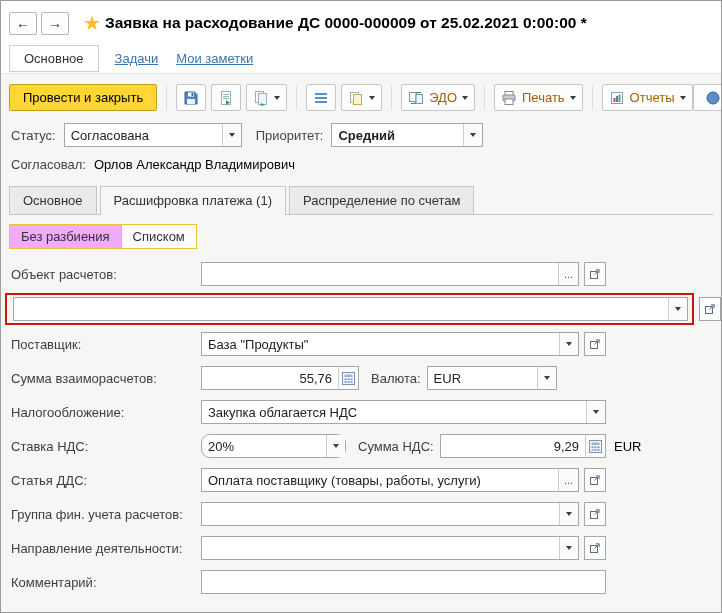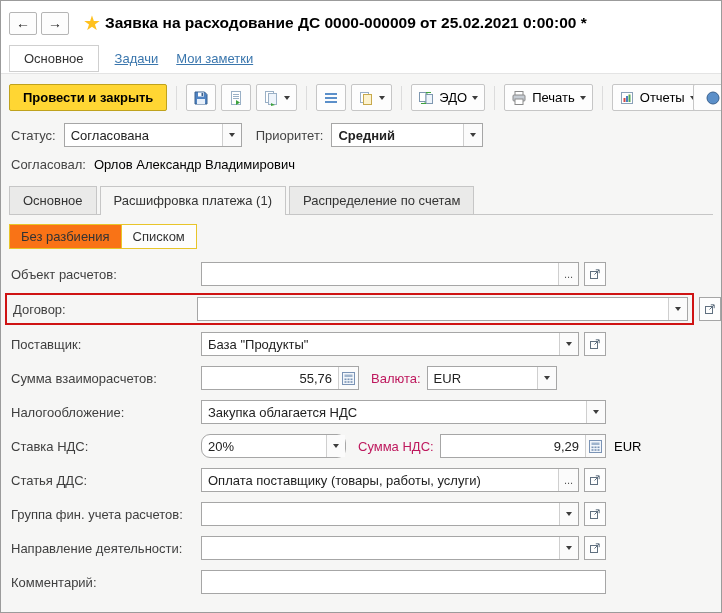--- a/index.html
+++ b/index.html
@@ -12,22 +12,22 @@
   .title-row { display:flex; align-items:center; height:30px; }
   .nav-btn { width:28px; height:23px; border:1px solid #b5b5b5; border-radius:2px; background:#fdfdfd; display:flex; align-items:center; justify-content:center; font-size:14px; color:#222; margin-right:4px; cursor:pointer; }
   .star { color:#ffc11e; font-size:20px; margin:0 4px 0 10px; cursor:pointer; }
   .title { font-size:15.5px; font-weight:bold; color:#000; white-space:nowrap; }
   .nav-tabs { display:flex; align-items:center; margin-top:5px; height:30px; }
   .nav-tab-active { border:1px solid #cfcfcf; background:#fff; padding:5px 14px; color:#333; margin-right:16px; cursor:pointer; }
   .nav-link { color:#3a76ad; text-decoration:underline; margin-right:18px; cursor:pointer; }
 
   
   .toolbar { display:flex; align-items:center; padding:10px 8px 6px 8px; gap:5px; position:relative; }
-  .btn-primary { background:#ffd633; border:1px solid #bfa21c; border-radius:2px; padding:5px 13px; font-size:13px; color:#000; cursor:pointer; font-family:inherit;font-weight:bold; }
-  .tb-btn { height:27px; min-width:29px; background:#fdfdfd; border:1px solid #c6c6c6; border-radius:2px; display:flex; align-items:center; justify-content:center; gap:5px; padding:0 6px; cursor:pointer; font-family:inherit; font-size:13px; color:#000000; }
+  .btn-primary { background:#ffd633; border:1px solid #bfa21c; border-radius:2px; padding:5px 13px; font-size:13px; color:#000; cursor:pointer; font-family:inherit; }
+  .tb-btn { height:27px; min-width:29px; background:#fdfdfd; border:1px solid #c6c6c6; border-radius:2px; display:flex; align-items:center; justify-content:center; gap:5px; padding:0 6px; cursor:pointer; font-family:inherit; font-size:13px; color:#a16207; }
   .tb-sep { width:1px; height:24px; background:#dcdcdc; margin:0 4px; }
   .arr { width:0; height:0; border-left:3.5px solid transparent; border-right:3.5px solid transparent; border-top:4.5px solid #3c3c3c; display:inline-block; }
   .tb-partial { position:absolute; right:-12px; top:10px; width:40px; }
 
   
   .status-row { display:flex; align-items:center; padding:6px 10px 2px 10px; }
   .lbl { color:#444; margin-right:8px; }
   .combo { background:#fff; border:1px solid #a6a6a6; height:24px; display:flex; align-items:center; cursor:pointer; }
   .combo .val { flex:1; padding:0 6px; white-space:nowrap; overflow:hidden; color:#222; }
   .combo-btn { width:19px; height:100%; display:flex; align-items:center; justify-content:center; border-left:1px solid #cfcfcf; background:#fbfbfb; }
@@ -36,34 +36,34 @@
   .approver-val { color:#000; }
 
   
   .tabs2 { display:flex; margin:12px 8px 0 8px; border-bottom:1px solid #c6c6c6; align-items:flex-end; }
   .tab2 { padding:6px 13px; border:1px solid #c6c6c6; border-bottom:none; background:#eaeae9; margin-right:3px; color:#333; cursor:pointer; white-space:nowrap; }
   .tab2.active { background:#f6f6f5; margin-bottom:-1px; padding-bottom:7px; }
 
   
   .toggle-row { display:inline-flex; margin:9px 0 0 8px; border:1px solid #e8c52a; background:#fdfdfd; }
   .toggle-btn { padding:4px 11px; cursor:pointer; color:#333; white-space:nowrap; }
-  .toggle-btn.active { background:#f97316; border-right:1px solid #e8c52a; }
+  .toggle-btn.active { background:#f0abfc; border-right:1px solid #e8c52a; }
 
   
   .form { padding:13px 0 0 10px; }
   .frow { display:flex; align-items:center; margin-bottom:10px; }
   .flabel { width:190px; flex:none; color:#3f3f3f; white-space:nowrap; }
   .fctl { width:405px; flex:none; display:flex; align-items:center; }
   .grow { flex:1; min-width:0; }
   .tinput { height:24px; border:1px solid #a6a6a6; background:#fff; display:flex; align-items:center; }
   input.raw { border:none; outline:none; flex:1; min-width:0; height:100%; padding:0 6px; font:inherit; color:#222; background:transparent; }
   input.right { text-align:right; }
   .sfx-btn { width:20px; height:100%; border-left:1px solid #cfcfcf; background:#fbfbfb; display:flex; align-items:center; justify-content:center; color:#555; font-size:11px; cursor:pointer; }
   .open-btn { width:22px; height:24px; border:1px solid #a6a6a6; background:#fdfdfd; margin-left:5px; flex:none; display:flex; align-items:center; justify-content:center; cursor:pointer; }
-  .inline-label { color:#be185d; margin:0 6px 0 12px; white-space:nowrap; }
+  .inline-label { color:#404040; margin:0 6px 0 12px; white-space:nowrap; }
   .suffix { color:#000; margin-left:8px; }
   .red-frame { display:flex; align-items:center; flex:1; min-width:0; border:2px solid #cf1313; padding:2px 4px 2px 6px; margin:-3px 0 -3px -6px; }
   .red-frame .flabel { width:184px; }
   .icon { display:flex; align-items:center; justify-content:center; }
 </style>
 </head>
 <body>
 
 <div class="window">
 
@@ -243,21 +243,20 @@
                 <rect x="1.5" y="3.5" width="7" height="7" fill="none" stroke="#5f6f7f"></rect>
                 <path d="M5.5 6.5L10 2M6.8 1.8h3.4v3.4" fill="none" stroke="#5f6f7f"></path>
               </svg>
             </span>
           </button>
       </div>
     </div>
 
     <div class="frow">
       <div class="red-frame">
-        <div class="flabel">Договор:</div>
         <div class="combo grow">
           <span class="val"></span>
           <span class="combo-btn">
               <i class="arr"></i>
             </span>
         </div>
       </div>
       <button class="open-btn">
           <span class="icon">
             <svg width="12" height="12" viewBox="0 0 12 12">

